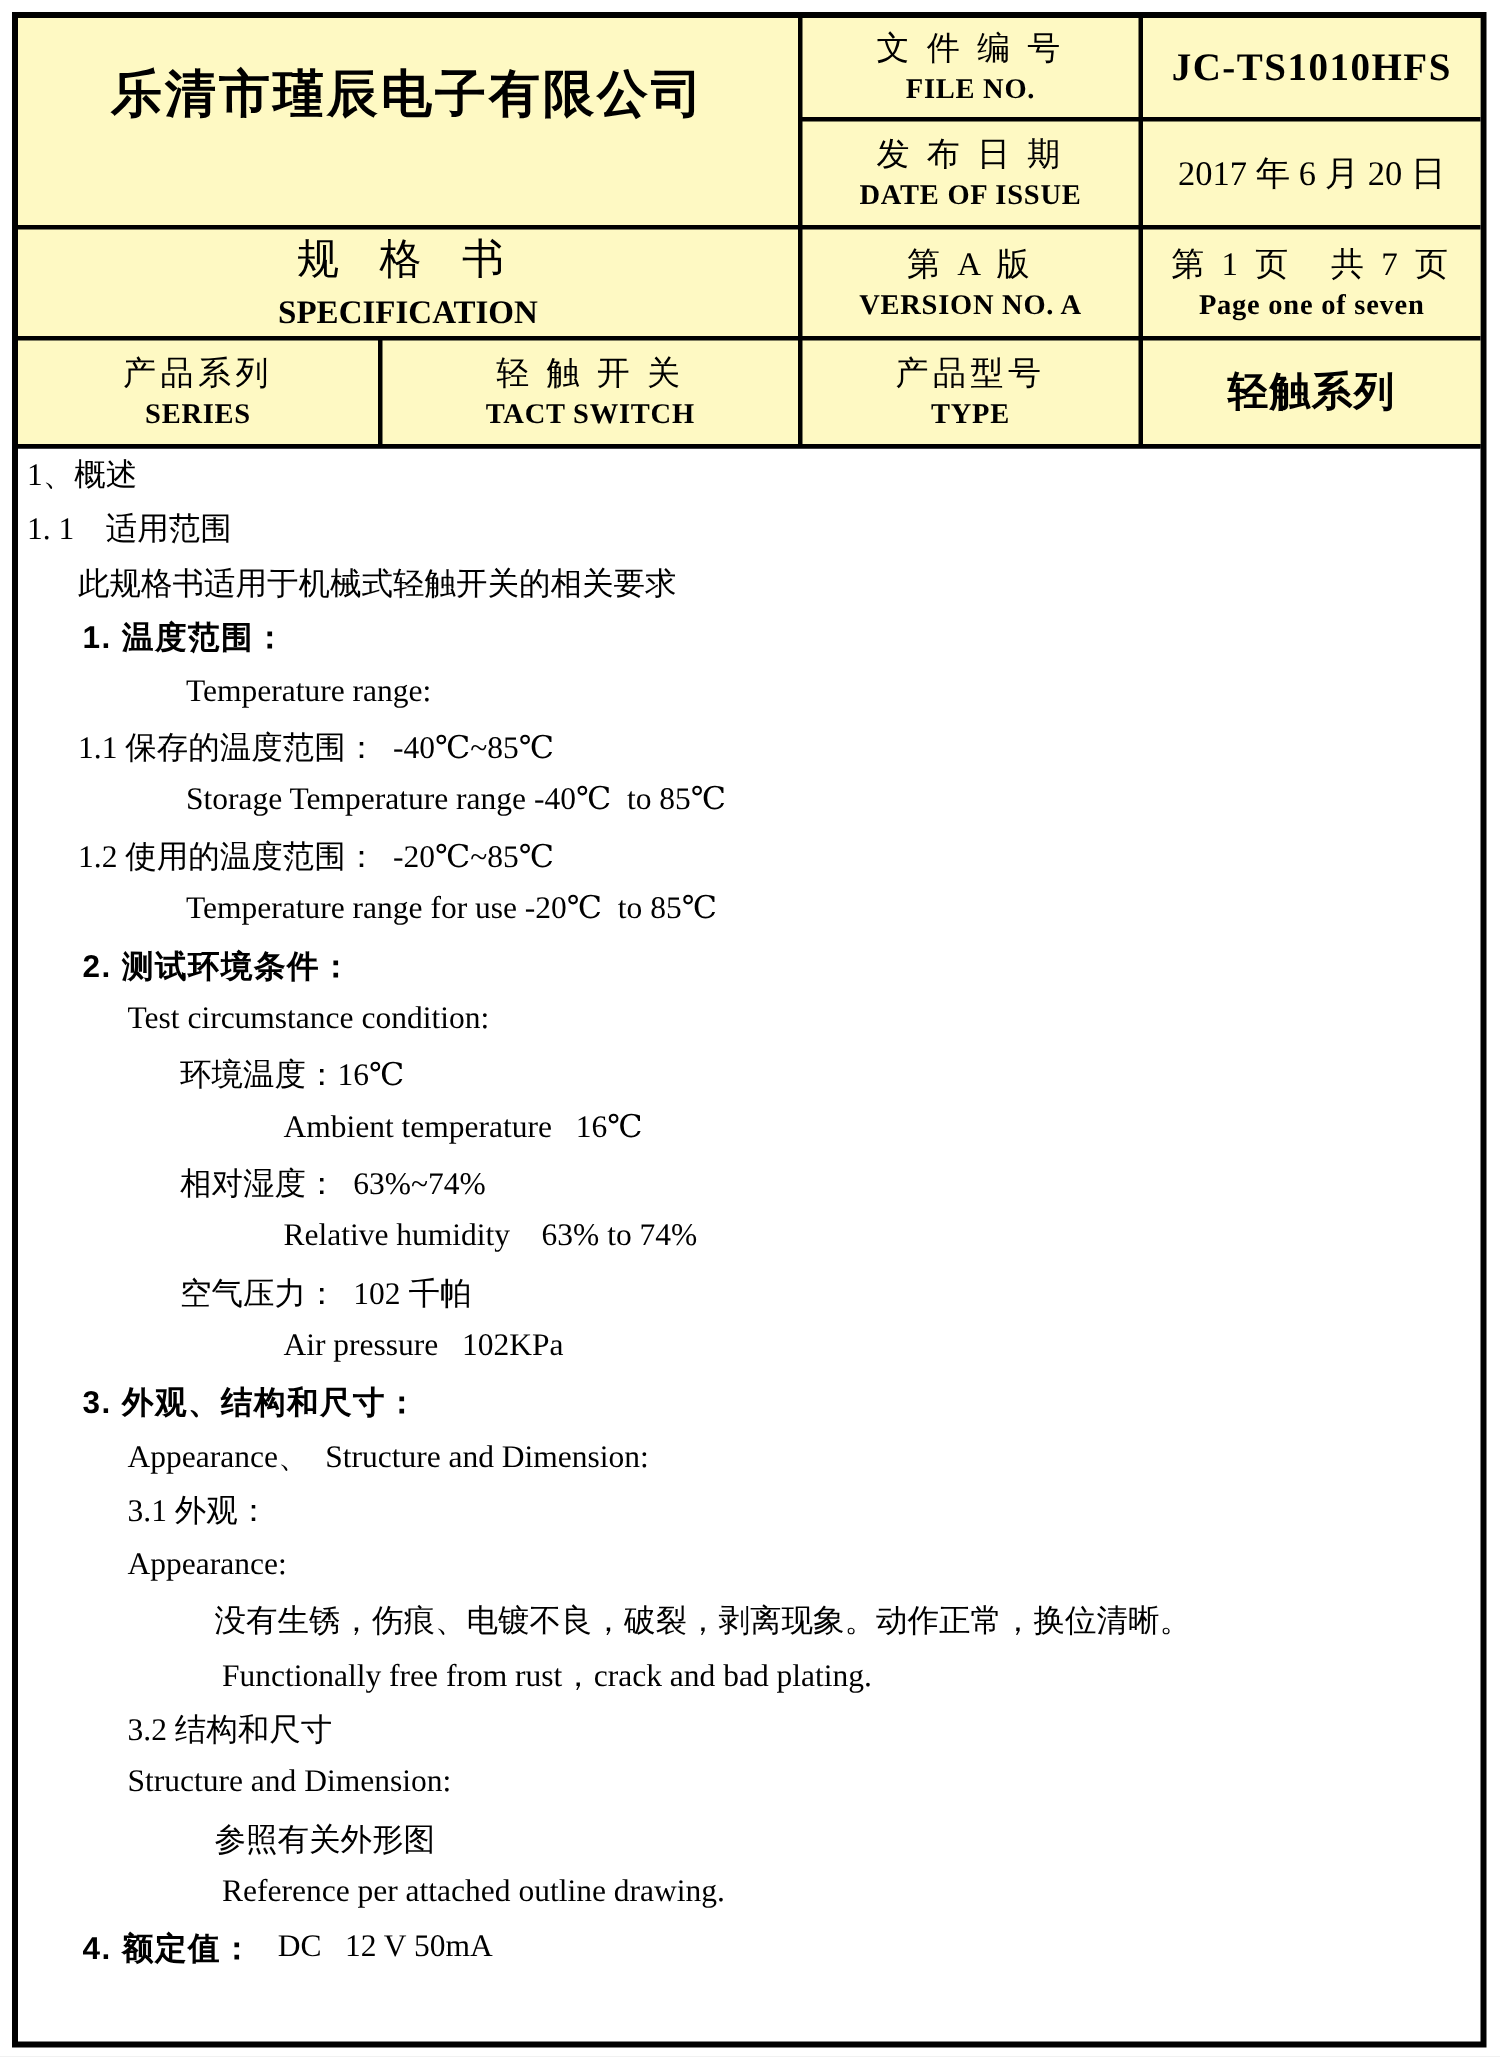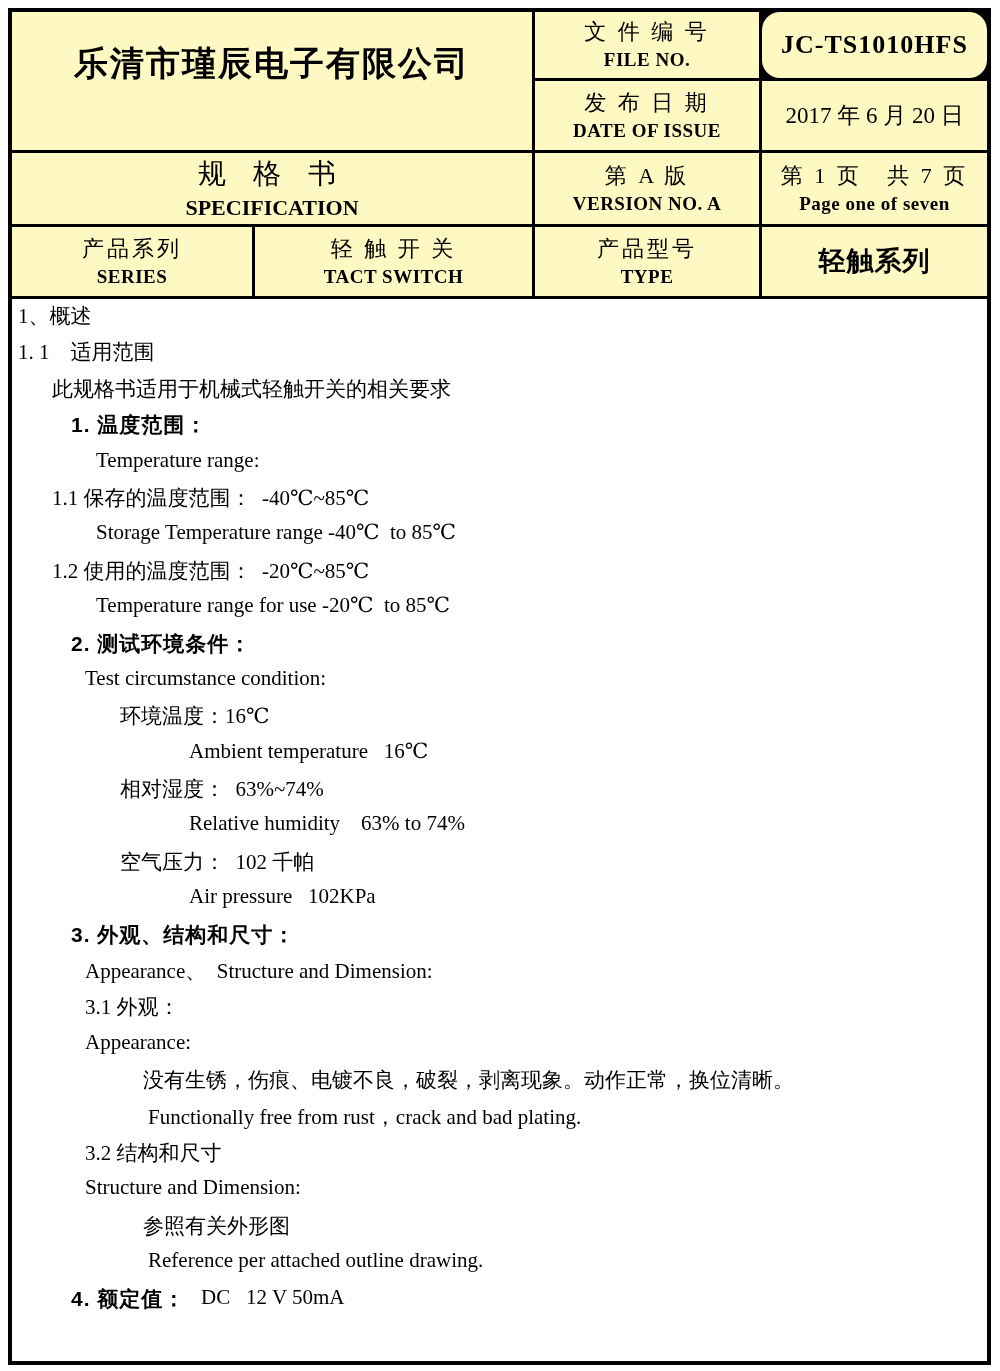--- a/index.html
+++ b/index.html
@@ -29,21 +29,21 @@
   }
   .cell {
     background: #fef9c3;
     display: flex; flex-direction: column;
     align-items: center; justify-content: center;
     text-align: center;
     line-height: 1.35;
   }
   .c-company   { grid-column: 1 / 3; grid-row: 1 / 3; justify-content: center; padding-bottom: 34px; }
   .c-file-lab  { grid-column: 3; grid-row: 1; }
-  .c-file-val  { grid-column: 4; grid-row: 1; border-radius: 18px; }
+  .c-file-val  { grid-column: 4; grid-row: 1; }
   .c-date-lab  { grid-column: 3; grid-row: 2; }
   .c-date-val  { grid-column: 4; grid-row: 2; }
   .c-spec      { grid-column: 1 / 3; grid-row: 3; }
   .c-version   { grid-column: 3; grid-row: 3; }
   .c-page      { grid-column: 4; grid-row: 3; }
   .c-series-lab{ grid-column: 1; grid-row: 4; }
   .c-series-val{ grid-column: 2; grid-row: 4; }
   .c-type-lab  { grid-column: 3; grid-row: 4; }
   .c-type-val  { grid-column: 4; grid-row: 4; }
 
@@ -70,23 +70,23 @@
     white-space: pre;
   }
   .ln span { white-space: pre; }
   .hd {
     font-family: "Liberation Sans", "DejaVu Sans", sans-serif;
     font-weight: bold; letter-spacing: 1px; font-size: 21px;
   }
   .val { font-family: "Liberation Serif", "DejaVu Serif", serif; font-weight: normal; }
   .i0 { padding-left: 6px; }
   .i1 { padding-left: 40px; }
-  .i2 { padding-left: 59px; }
+  .i2 { padding-left: 43px; }
   .i3 { padding-left: 73px; }
-  .i4 { padding-left: 84px; }
+  .i4 { padding-left: 84px; margin-left: 28px; }
   .i5 { padding-left: 131px; }
   .i6 { padding-left: 136px; }
   .i7 { padding-left: 108px; }
   .i8 { padding-left: 177px; }
 </style>
 </head>
 <body>
 
 <div class="page">
   <div class="frame">

